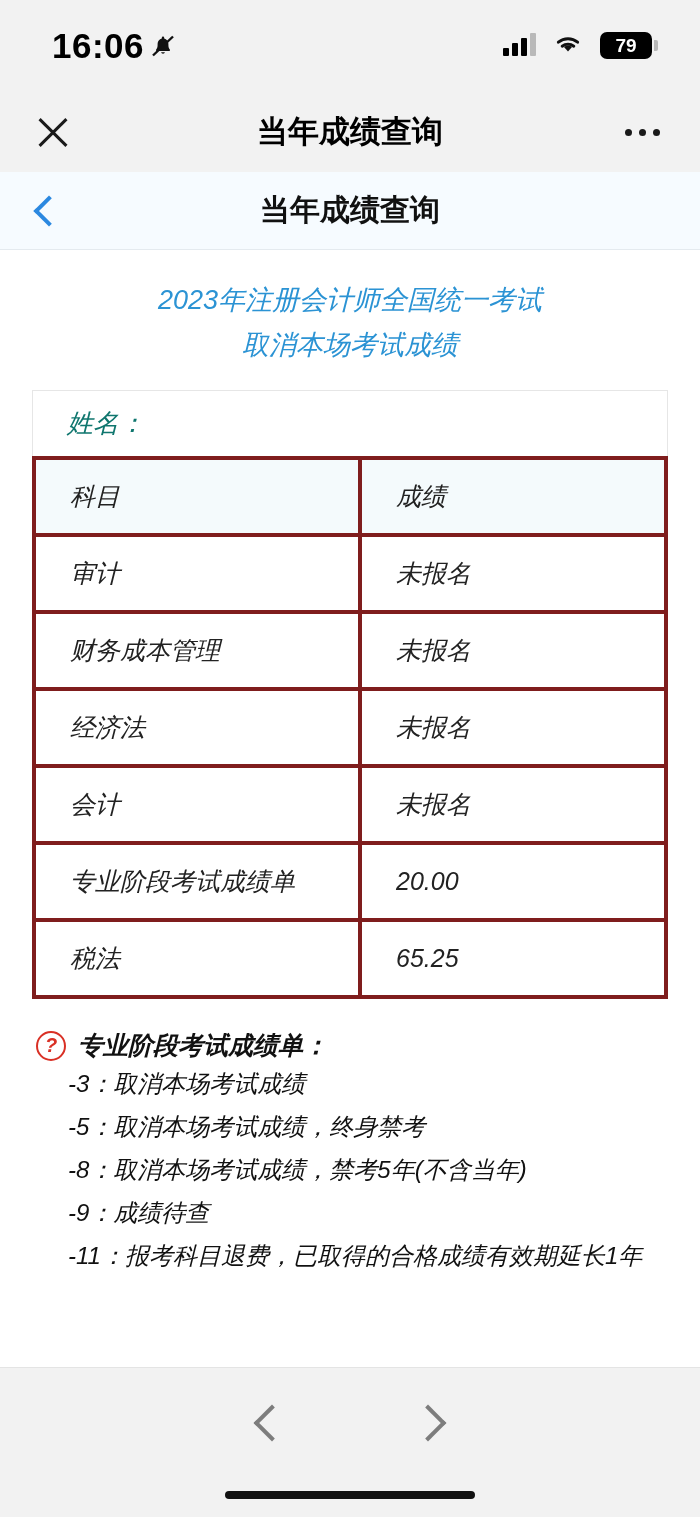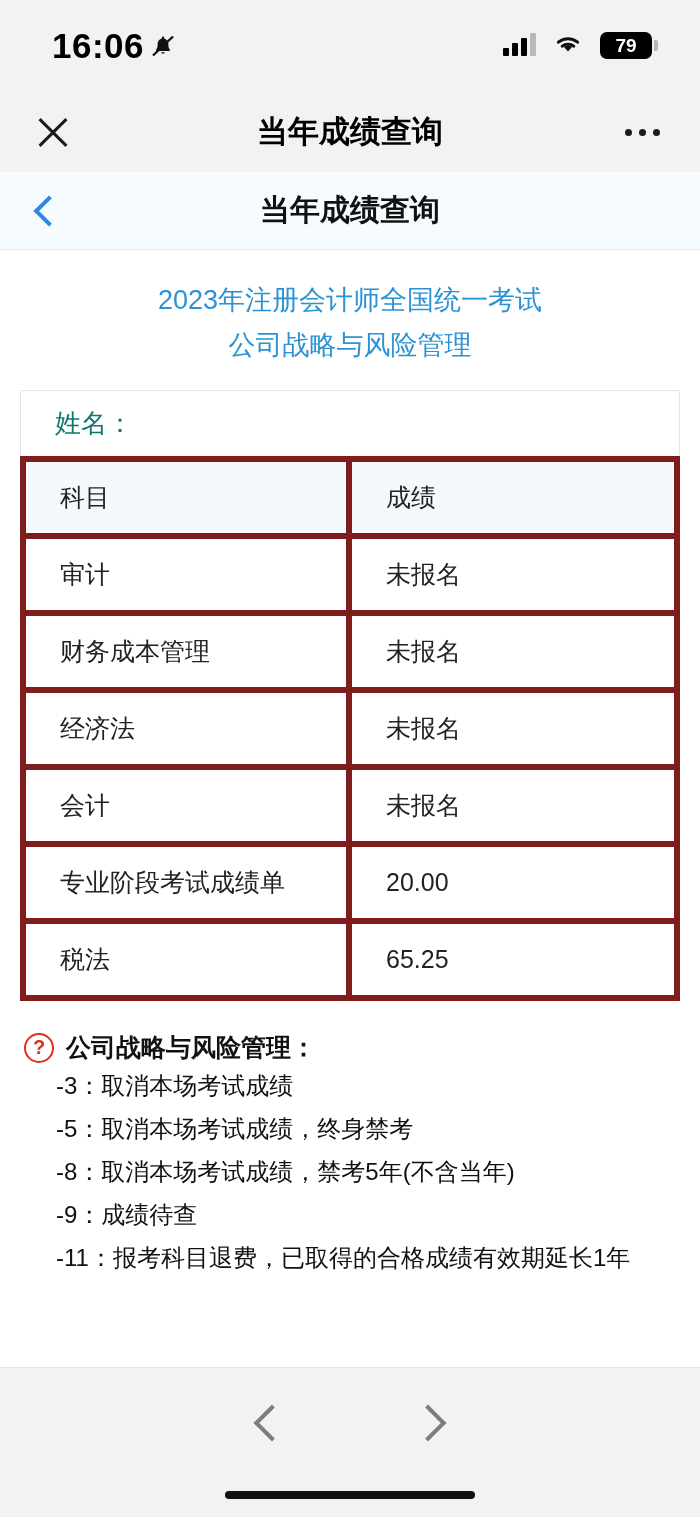--- a/index.html
+++ b/index.html
@@ -149,23 +149,24 @@
     text-align: center;
     font-size: 30px;
     font-weight: bold;
     color: #111;
     pointer-events: none;
   }
 
   
   .content {
     background: #fff;
-    padding: 0 20px;
+    padding: 0 32px;
     position: relative;
     height: 1117px;
+    font-style: italic;
   }
   .report-title {
     text-align: center;
     color: #2b93d4;
     font-size: 27px;
     line-height: 45px;
     padding-top: 28px;
     font-weight: 500;
   }
   .report-title .line2 { display: block; }
@@ -195,21 +196,21 @@
   }
 
   table.score-table {
     width: 100%;
     border-collapse: collapse;
     table-layout: fixed;
     position: relative;
     z-index: 2;
   }
   table.score-table td {
-    border: 6px solid #7f1d1d;
+    border: 4px solid #7f1d1d;
     height: 77px;
     font-size: 25px;
     color: #222;
     padding-left: 34px;
     background: #fff;
   }
   table.score-table tr.head td {
     background: #f4fafc;
   }
   table.score-table td.col-subject { width: 326px; }
@@ -325,21 +326,21 @@
 
 <div class="page-header">
   <div class="back-chevron"></div>
   <div class="page-header-title">当年成绩查询</div>
 </div>
 
 <div class="content">
 
   <div class="report-title">
     <span>2023年注册会计师全国统一考试</span>
-    <span class="line2">公司战略与风险管理</span>
+    <span class="line2">取消本场考试成绩</span>
   </div>
 
   <div class="whale">
     <svg width="160" height="160" viewBox="0 0 160 160">
       <g stroke="#5fc2dd" stroke-width="3.5" fill="none" stroke-linecap="round">
         <path d="M52 42 C44 32 40 22 42 14"></path>
         <path d="M56 40 C56 28 58 20 62 13"></path>
         <path d="M60 44 C66 34 72 28 78 25"></path>
       </g>
       <path d="M30 95 C34 64 58 48 84 52 C104 55 114 70 118 84 C126 70 136 62 146 58 C140 72 139 84 143 95 C132 108 112 120 86 120 C58 120 38 110 30 95 Z" fill="#3ba7d6"></path>
@@ -383,21 +384,21 @@
     <tr>
       <td class="col-subject">税法</td>
       <td>65.25</td>
     </tr>
   </tbody>
     </table>
 
   <div class="notes">
     <div class="notes-title">
       <span class="q-icon">?</span>
-      <span>公司战略与风险管理：</span>
+      <span>专业阶段考试成绩单：</span>
     </div>
     <div class="note-line">-3：取消本场考试成绩</div>
     <div class="note-line">-5：取消本场考试成绩，终身禁考</div>
     <div class="note-line">-8：取消本场考试成绩，禁考5年(不含当年)</div>
     <div class="note-line">-9：成绩待查</div>
     <div class="note-line">-11：报考科目退费，已取得的合格成绩有效期延长1年</div>
   </div>
 </div>
 
 <div class="bottom-bar">

